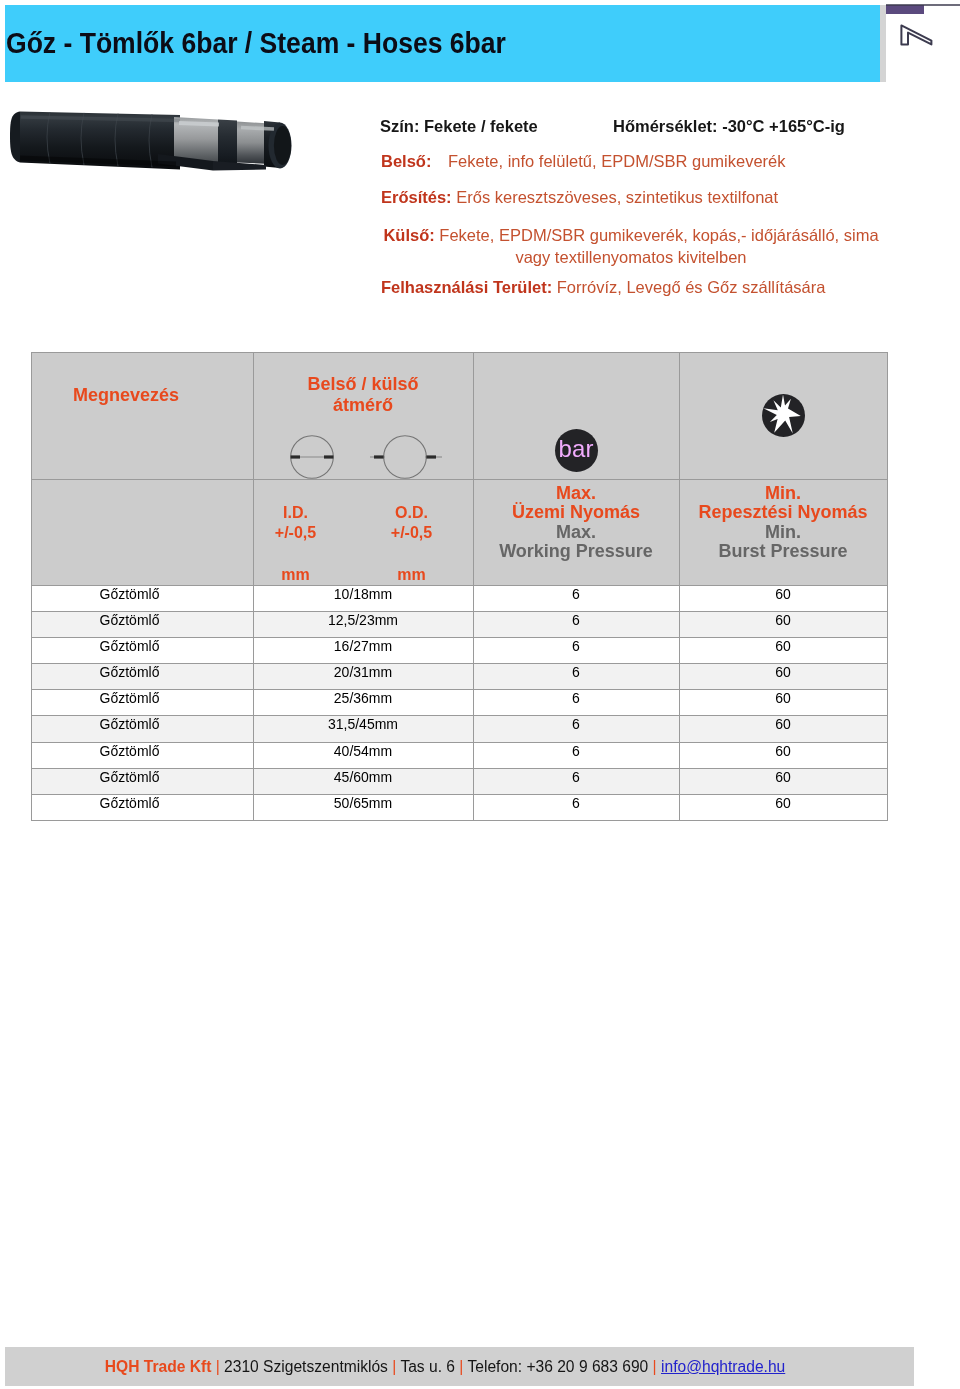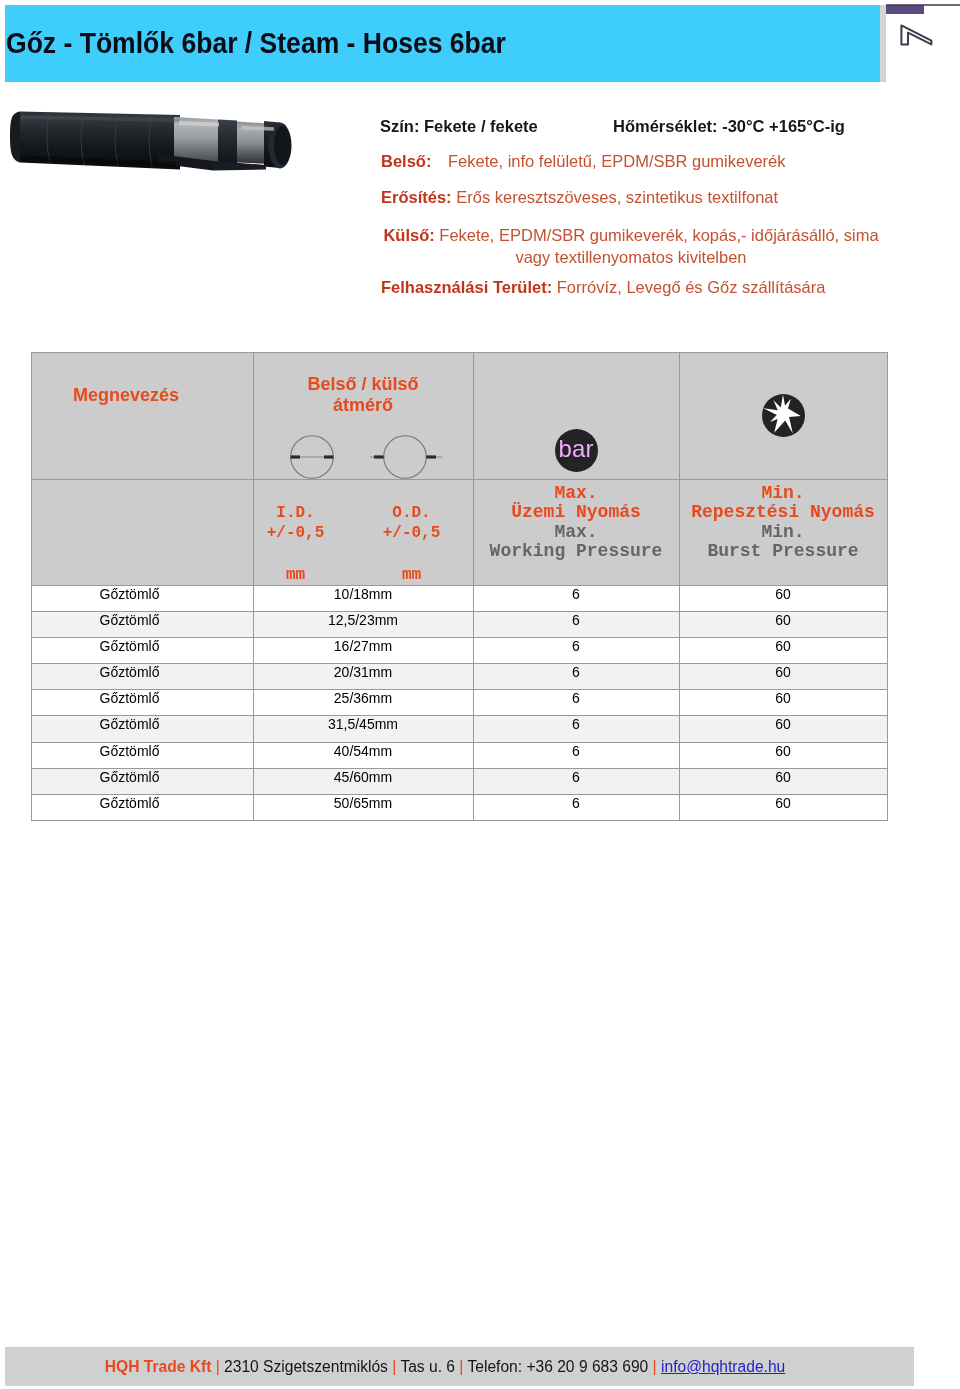--- a/index.html
+++ b/index.html
@@ -31,21 +31,21 @@
   .sline.wrap{white-space:normal;width:500px;line-height:21.5px;text-align:center;}
   .sline .gap{display:inline-block;width:12px;}
   .r1{top:43px}.r2{top:78.5px}.r3{top:115px}.r4{top:168.5px}
 
   
   .tbl{position:absolute;left:30.5px;top:351.5px;width:856px;border-collapse:collapse;table-layout:fixed;}
   .tbl td{border:1px solid #9a9a9a;padding:0;text-align:center;vertical-align:top;
           font-family:"Liberation Sans",sans-serif;position:relative;}
   .hdr td{background:#cccccc;}
   .hdr1 td{height:126px;}
-  .hdr2 td{height:105px;font-family:Liberation Mono, monospace;}
+  .hdr2 td{height:105px;}
   .hdr-t{color:#e8491d;font-weight:bold;font-size:18px;line-height:21px;}
   .c1-title{padding-top:32px;padding-right:32px;}
   .c2-title{padding-top:21px;}
   .idod{position:absolute;left:0;top:0;width:100%;}
   .idod .cell{position:absolute;top:0;text-align:center;width:110px;}
   .idod .cid{left:-13px;text-align:center;}
   .idod .cod{left:103px;}
   .idod .big{color:#e8491d;font-weight:bold;font-size:16px;line-height:20px;}
   .idod .big.l1{padding-top:23px;}
   .idod .unit{color:#e8491d;font-weight:bold;font-size:16px;padding-top:23px;}

